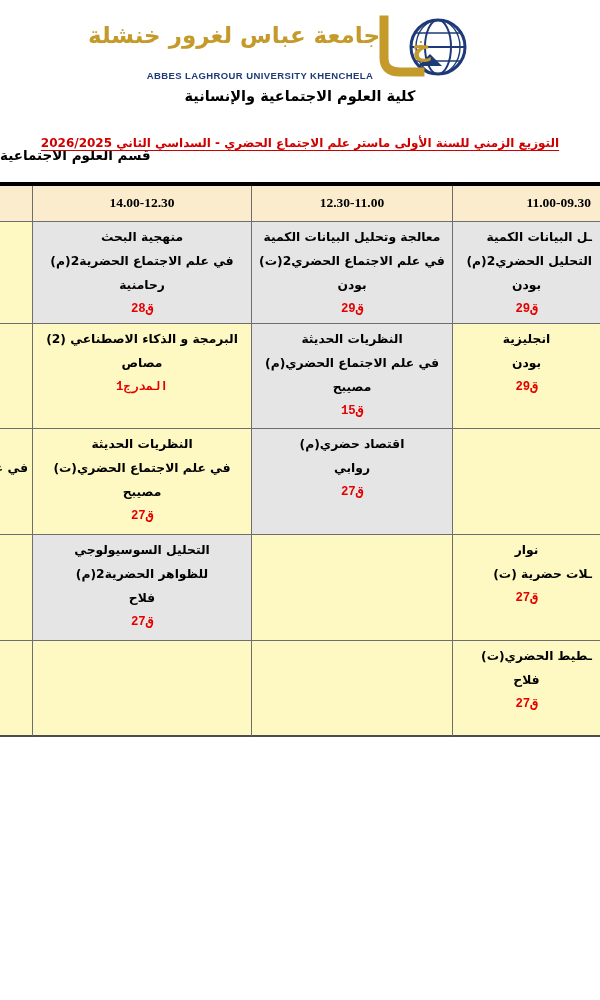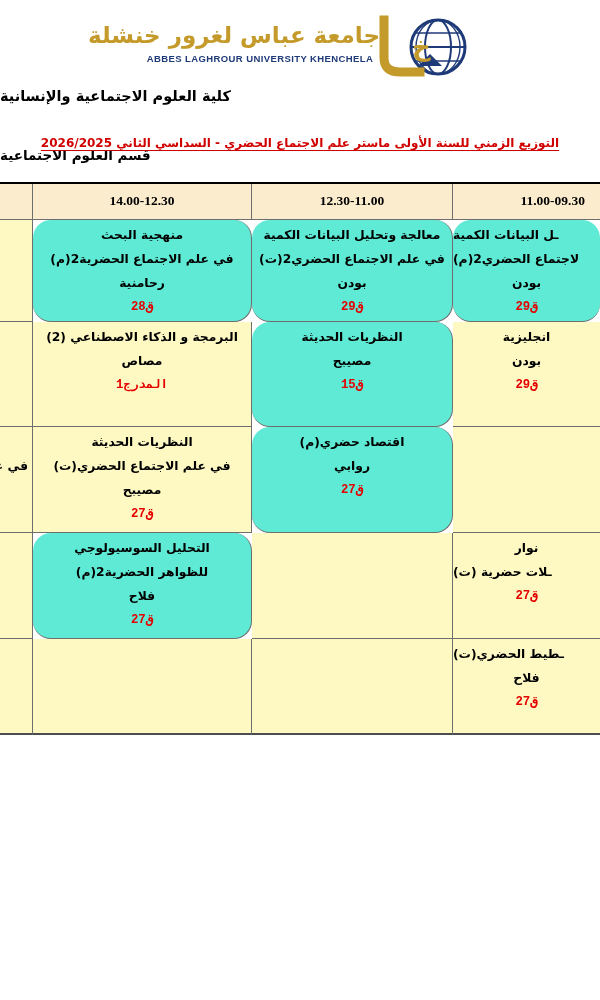--- a/index.html
+++ b/index.html
@@ -9,67 +9,67 @@
   }
   
   .logo-row{position:absolute;top:14px;left:120px;width:360px;height:72px;}
   .logo-text{position:absolute;top:6px;left:20px;width:240px;text-align:center;}
   .uni-ar{
     font-family:"DejaVu Sans",sans-serif;font-weight:bold;font-size:23px;
     color:#c49a2a;direction:rtl;white-space:nowrap;line-height:30px;
   }
   .uni-en{
     font-family:"Liberation Sans",sans-serif;font-weight:bold;font-size:9.5px;
-    color:#1e3a78;letter-spacing:.4px;white-space:nowrap;margin-top:3px;
+    color:#1e3a78;letter-spacing:.4px;white-space:nowrap;margin-top:20px;
   }
   .emblem{position:absolute;top:0;left:248px;}
   
   .faculty{
-    position:absolute;top:88px;left:0;width:600px;text-align:left;
+    position:absolute;top:88px;left:0;width:600px;text-align:center;
     font-weight:bold;font-size:14.5px;color:#000;direction:rtl;
   }
   .department{
     position:absolute;top:111px;left:0;width:600px;text-align:left;
     font-weight:bold;font-size:13.5px;color:#000;direction:rtl;margin-top:36px;
   }
   .doc-title{
     position:absolute;top:136px;left:0;width:600px;text-align:center;
     font-weight:bold;font-size:12px;color:#d10000;direction:rtl;
     text-decoration:underline;text-underline-offset:3px;
   }
   
   .ttable{
     position:absolute;top:182px;left:0;width:600px;height:551px;
     display:grid;
     grid-template-columns:33px 219px 201px 147px;
     grid-template-rows:36px 102px 105px 106px 106px 96px;
-    border-top:2px solid #000000;
+    border-top:4px solid #000000;
   }
   .cell{
     box-sizing:border-box;position:relative;overflow:hidden;
     border-bottom:1px solid #6e6e6e;border-right:1px solid #6e6e6e;
     background:#fef9c3;
   }
   .cell.last-col{border-right:none;}
   .cell.last-row{border-bottom:2px solid #4d4d4d;}
   .bg-cream{background:#fcecce;}
-  .bg-green{background:#5eead4;border-radius:18px;}
+  .bg-green{background:#e5e5e5;}
   .bg-yellow{background:#fef9c3;}
   .th{
     font-family:"Liberation Serif",serif;font-weight:bold;font-size:13.5px;
     color:#000;text-align:center;padding-top:9px;direction:ltr;
   }
-  .th.thr{text-align:right;padding-right:15px;}
+  .th.thr{text-align:right;padding-right:9px;}
   .cellbody{padding-top:3px;}
   .cl{
     font-size:12.3px;font-weight:bold;color:#000;line-height:24px;
     text-align:center;direction:rtl;white-space:nowrap;
   }
   .cl.room{color:#e50000;font-family:Liberation Mono, monospace;}
-  .cl.frag{text-align:left;padding-right:16px;}
+  .cl.frag{text-align:right;padding-right:8px;}
   .edge-frag{
     position:absolute;top:32px;right:4px;left:0;
     font-size:12.3px;font-weight:bold;color:#000;
     direction:rtl;text-align:right;white-space:nowrap;overflow:hidden;
   }
 </style>
 </head>
 <body>
 
 <div class="logo-row">
@@ -117,37 +117,38 @@
     <div class="cellbody">
       <div class="cl">معالجة وتحليل البيانات الكمية</div>
       <div class="cl">في علم الاجتماع الحضري2(ت)</div>
       <div class="cl">بودن</div>
       <div class="cl room">ق29</div>
     </div>
   </div>
   <div class="cell bg-green last-col">
     <div class="cellbody">
       <div class="cl frag">ـل البيانات الكمية</div>
-      <div class="cl frag">لاجتماع الحضري2(م)</div>
+      <div class="cl frag">التحليل الحضري2(م)</div>
       <div class="cl">بودن</div>
       <div class="cl room">ق29</div>
     </div>
   </div>
 
   <div class="cell"></div>
   <div class="cell bg-yellow">
     <div class="cellbody">
       <div class="cl">البرمجة و الذكاء الاصطناعي (2)</div>
       <div class="cl">مصاص</div>
       <div class="cl room">المدرج1</div>
     </div>
   </div>
   <div class="cell bg-green">
     <div class="cellbody">
       <div class="cl">النظريات الحديثة</div>
+      <div class="cl">في علم الاجتماع الحضري(م)</div>
       <div class="cl">مصيبح</div>
       <div class="cl room">ق15</div>
     </div>
   </div>
   <div class="cell last-col">
     <div class="cellbody">
       <div class="cl">انجليزية</div>
       <div class="cl">بودن</div>
       <div class="cl room">ق29</div>
     </div>

